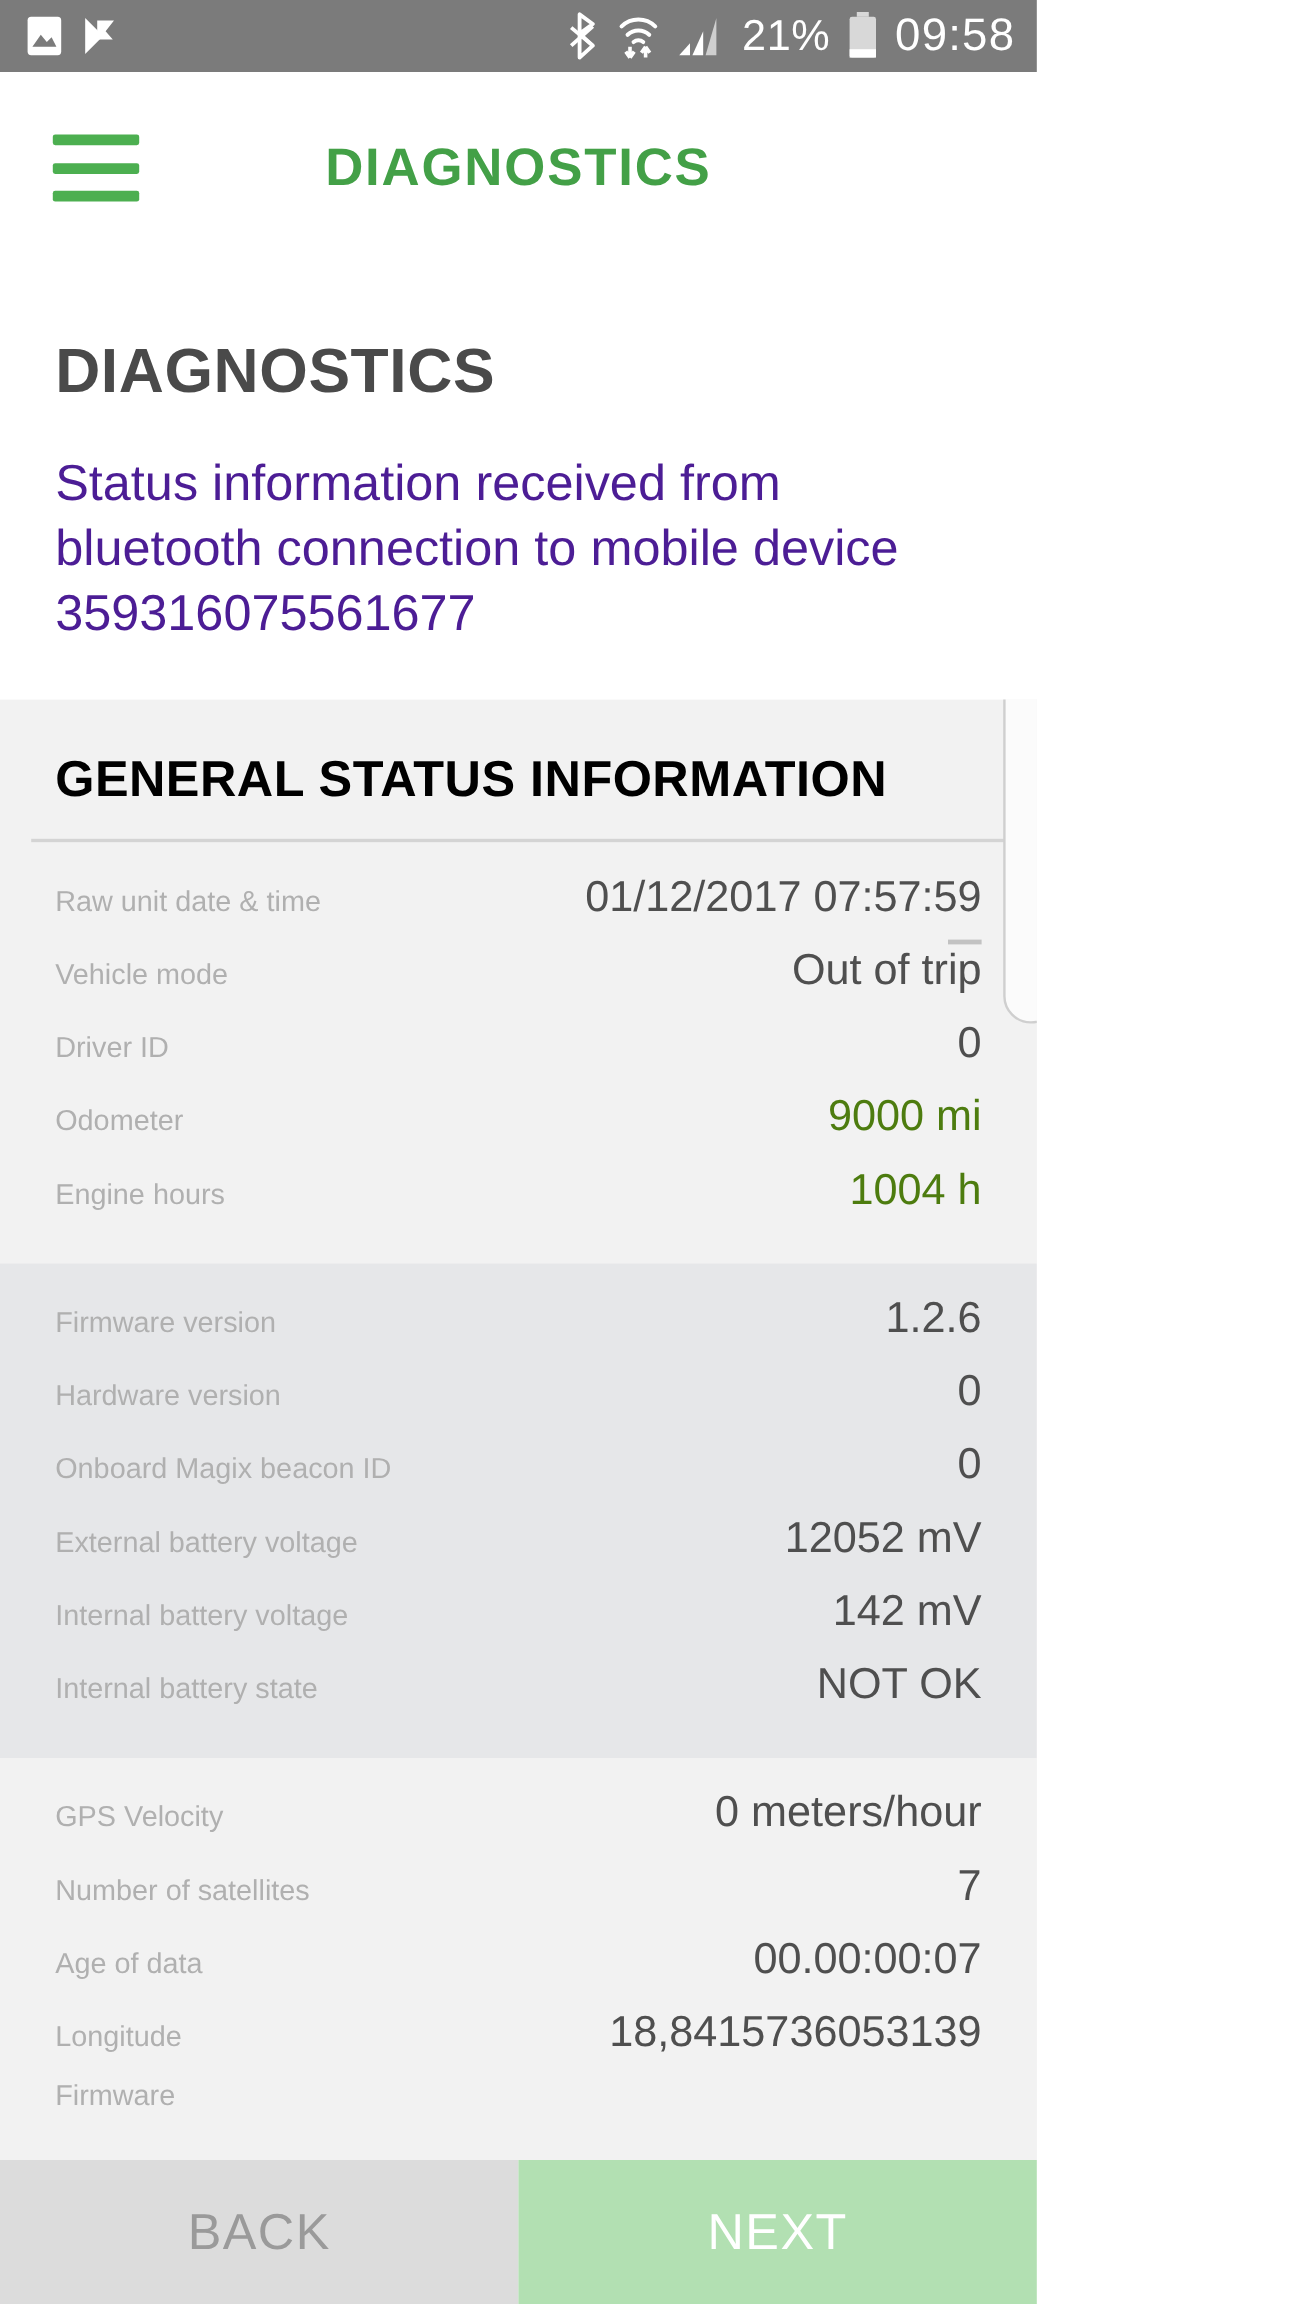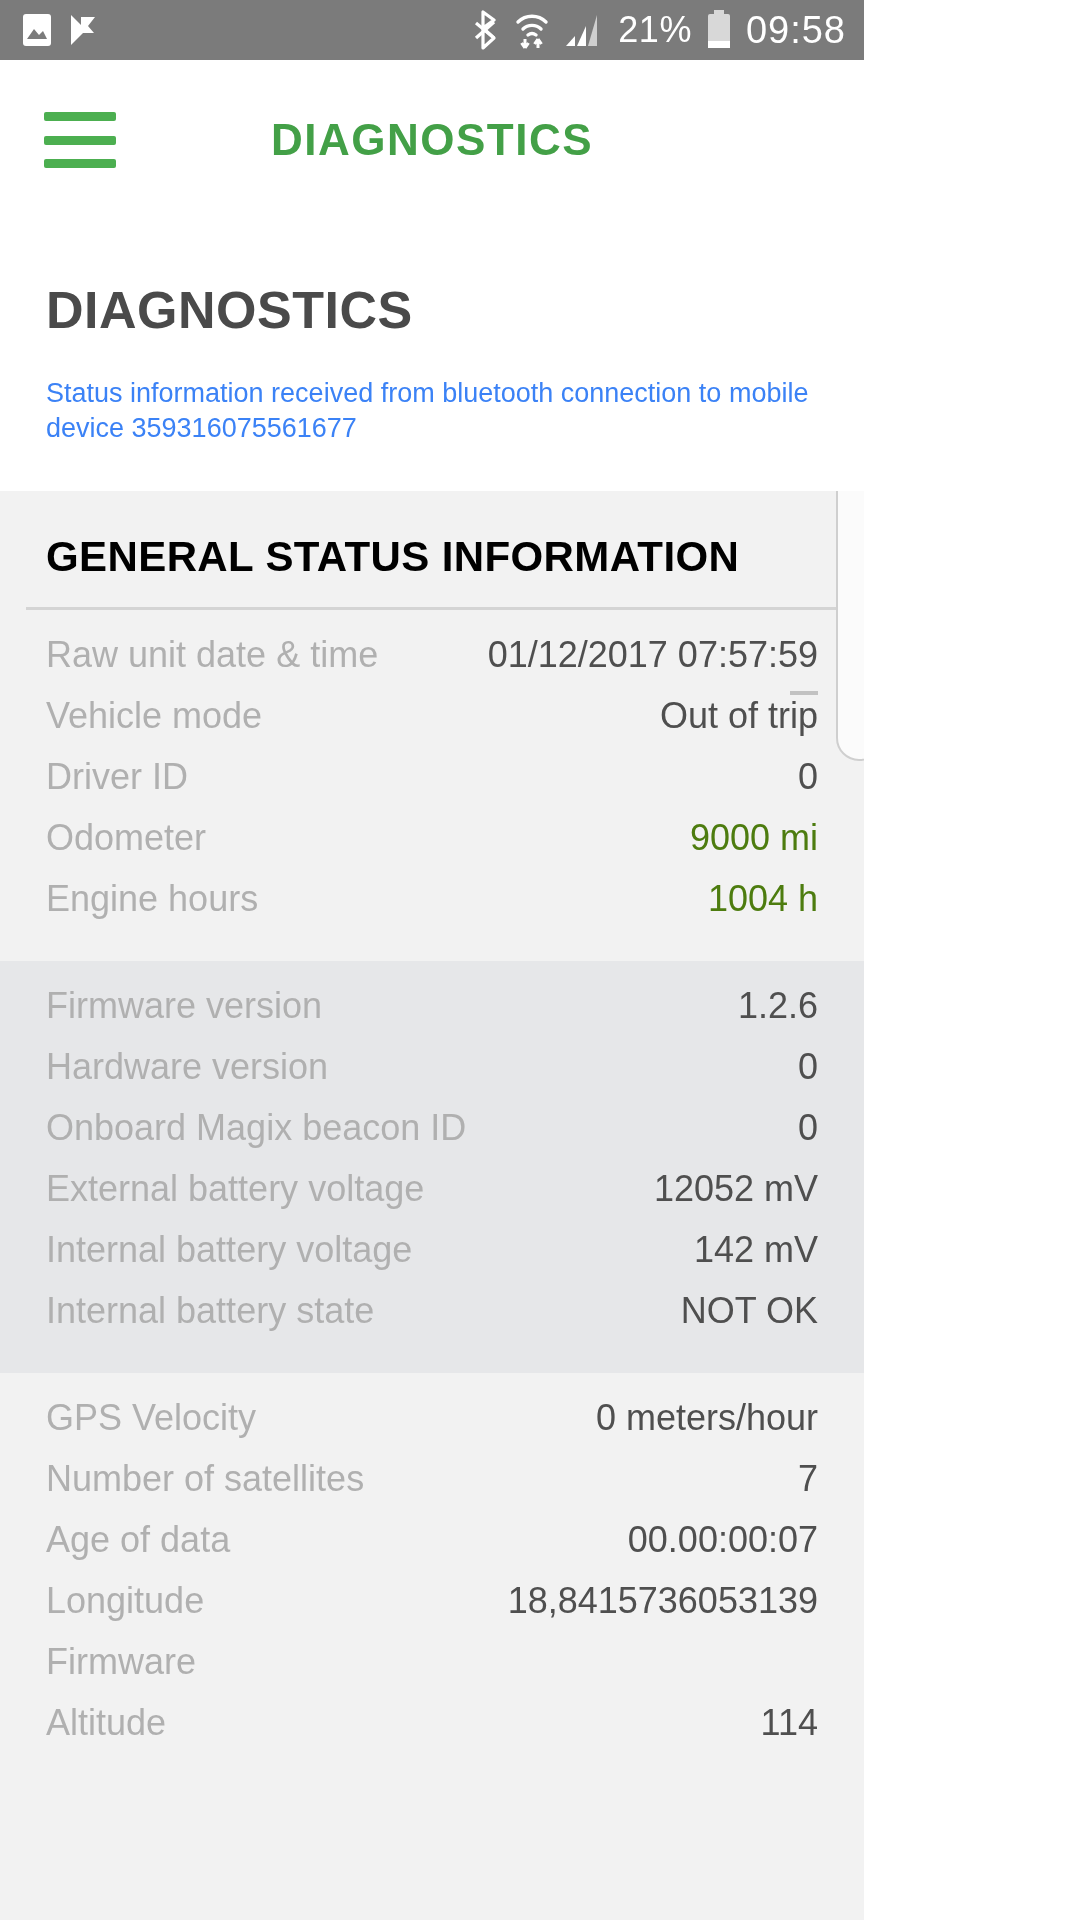--- a/index.html
+++ b/index.html
@@ -85,23 +85,23 @@
     flex: 0 0 auto;
   }
   .page-title {
     font-size: 52px;
     font-weight: 700;
     letter-spacing: 0.5px;
     color: #4a4a4a;
     margin-bottom: 36px;
   }
   .page-sub {
-    font-size: 27px;
+    font-size: 42px;
     line-height: 1.28;
-    color: #3b82f6;
+    color: #4c1d95;
     font-weight: 400;
     max-width: 900px;
   }
 
   
   .scrollbody {
     flex: 1 1 auto;
     background: #f2f2f2;
     position: relative;
     overflow: hidden;
@@ -126,21 +126,21 @@
   .group.shade-a { background: #f2f2f2; }
   .group.shade-b { background: #e6e7e9; }
 
   .row {
     display: flex;
     align-items: baseline;
     justify-content: space-between;
     height: 61px;
   }
   .row-label {
-    font-size: 36px;
+    font-size: 24px;
     color: #b0b0b0;
     font-weight: 400;
     white-space: nowrap;
   }
   .row-value {
     font-size: 36px;
     color: #4f4f4f;
     font-weight: 400;
     text-align: right;
     white-space: nowrap;
@@ -337,14 +337,18 @@
             </div>
             <div class="row">
               <div class="row-label">Altitude</div>
               <div class="row-value">114</div>
             </div>
           </div>
         </div>
     </div>
   </div>
 
+  <div class="actionbar">
+    <div class="btn btn-back">BACK</div>
+    <div class="btn btn-next">NEXT</div>
+  </div>
 
 </div>
 
 </body></html>

